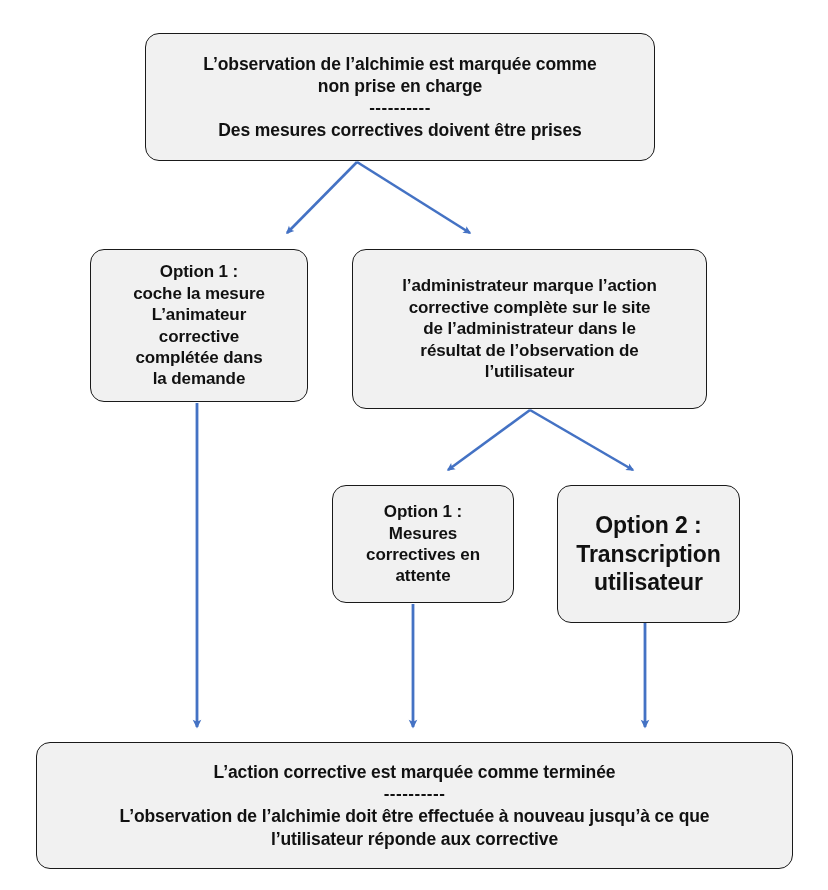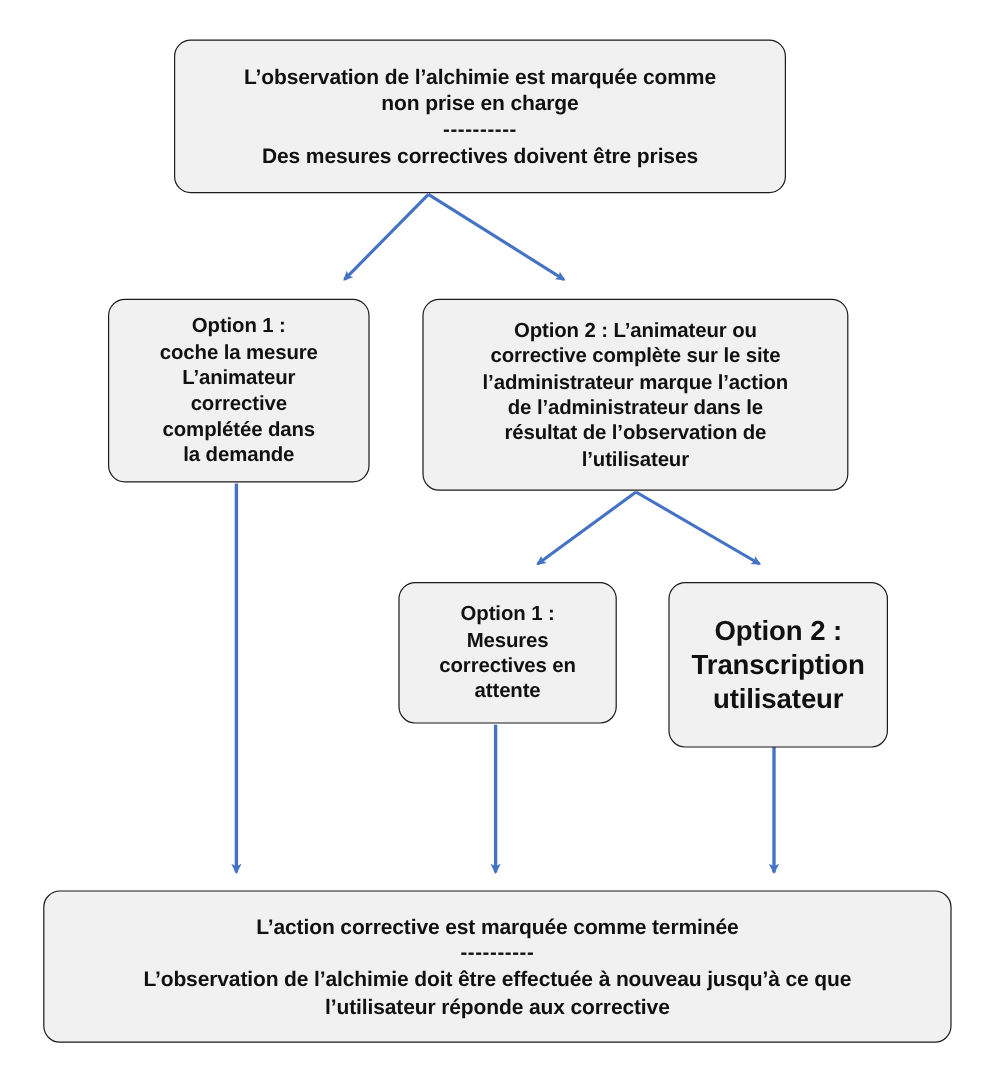--- a/index.html
+++ b/index.html
@@ -110,23 +110,22 @@
       <span class="line">coche la mesure</span>
       <span class="line">L’animateur</span>
       <span class="line">corrective</span>
       <span class="line">complétée dans</span>
       <span class="line">la demande</span>
     </div>
   </div>
 
   <div class="node" id="node-opt2">
     <div class="txt">
-      <span class="line">Option 2 : L’animateur ou</span>
+      <span class="line">l’administrateur marque l’action</span>
       <span class="line">corrective complète sur le site</span>
-      <span class="line">l’administrateur marque l’action</span>
       <span class="line">de l’administrateur dans le</span>
       <span class="line">résultat de l’observation de</span>
       <span class="line">l’utilisateur</span>
     </div>
   </div>
 
   <div class="node" id="node-sub1">
     <div class="txt">
       <span class="line">Option 1 :</span>
       <span class="line">Mesures</span>

